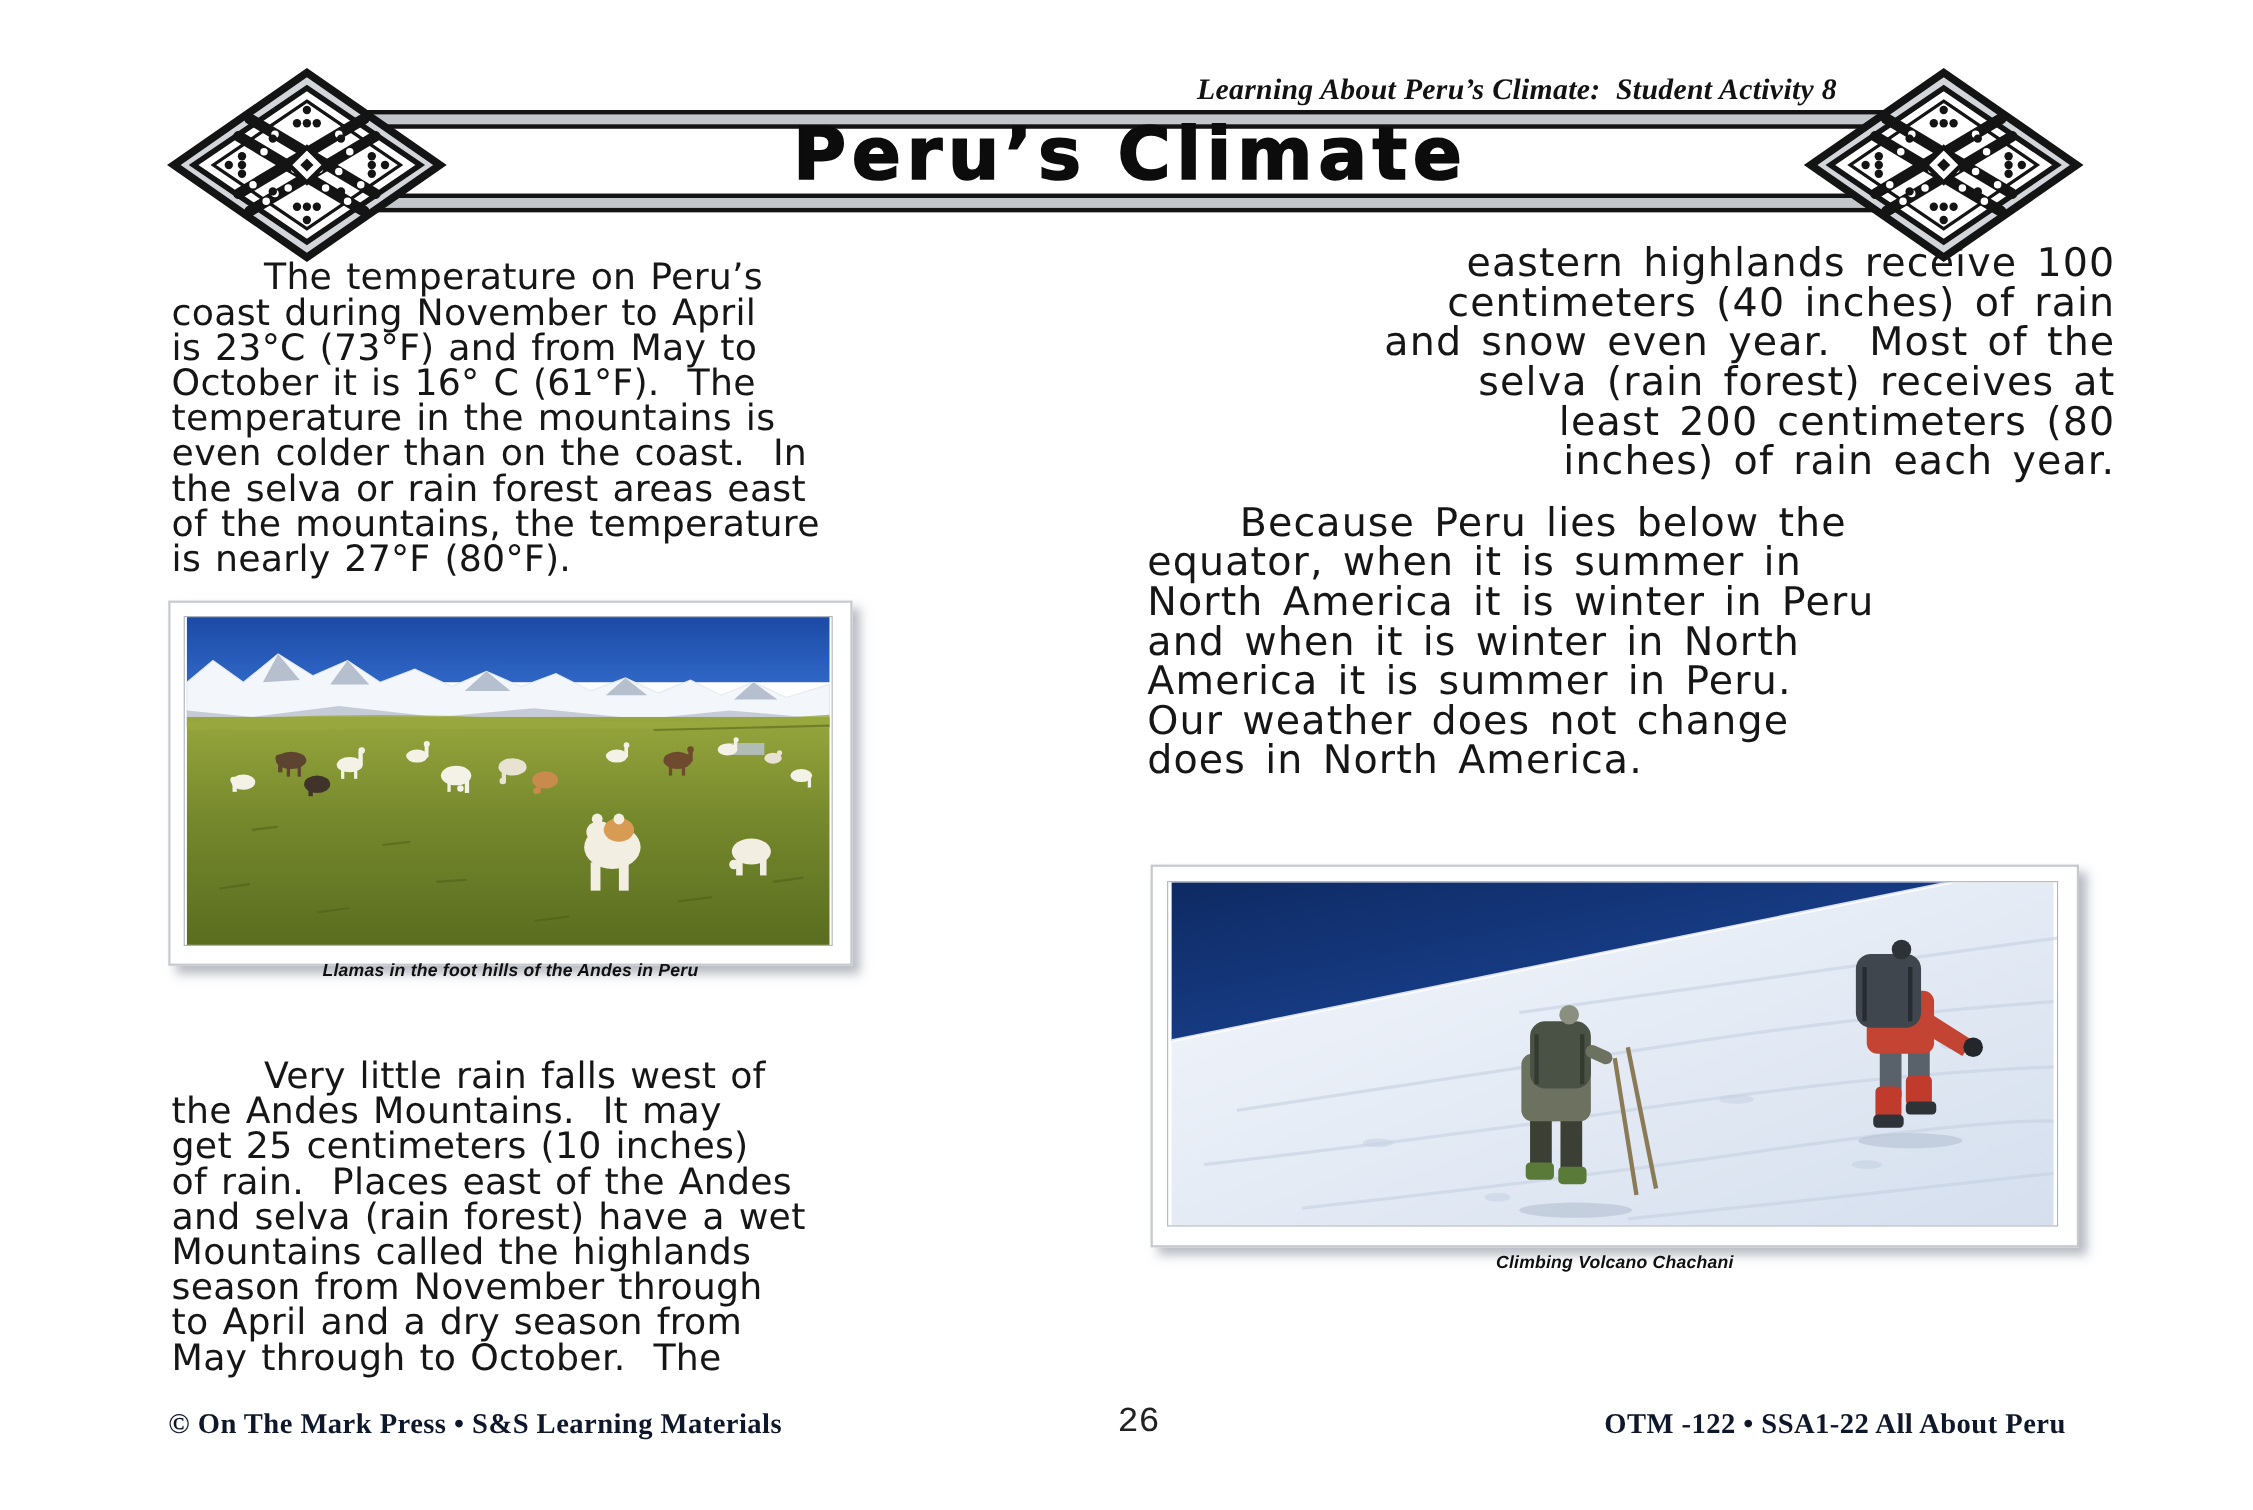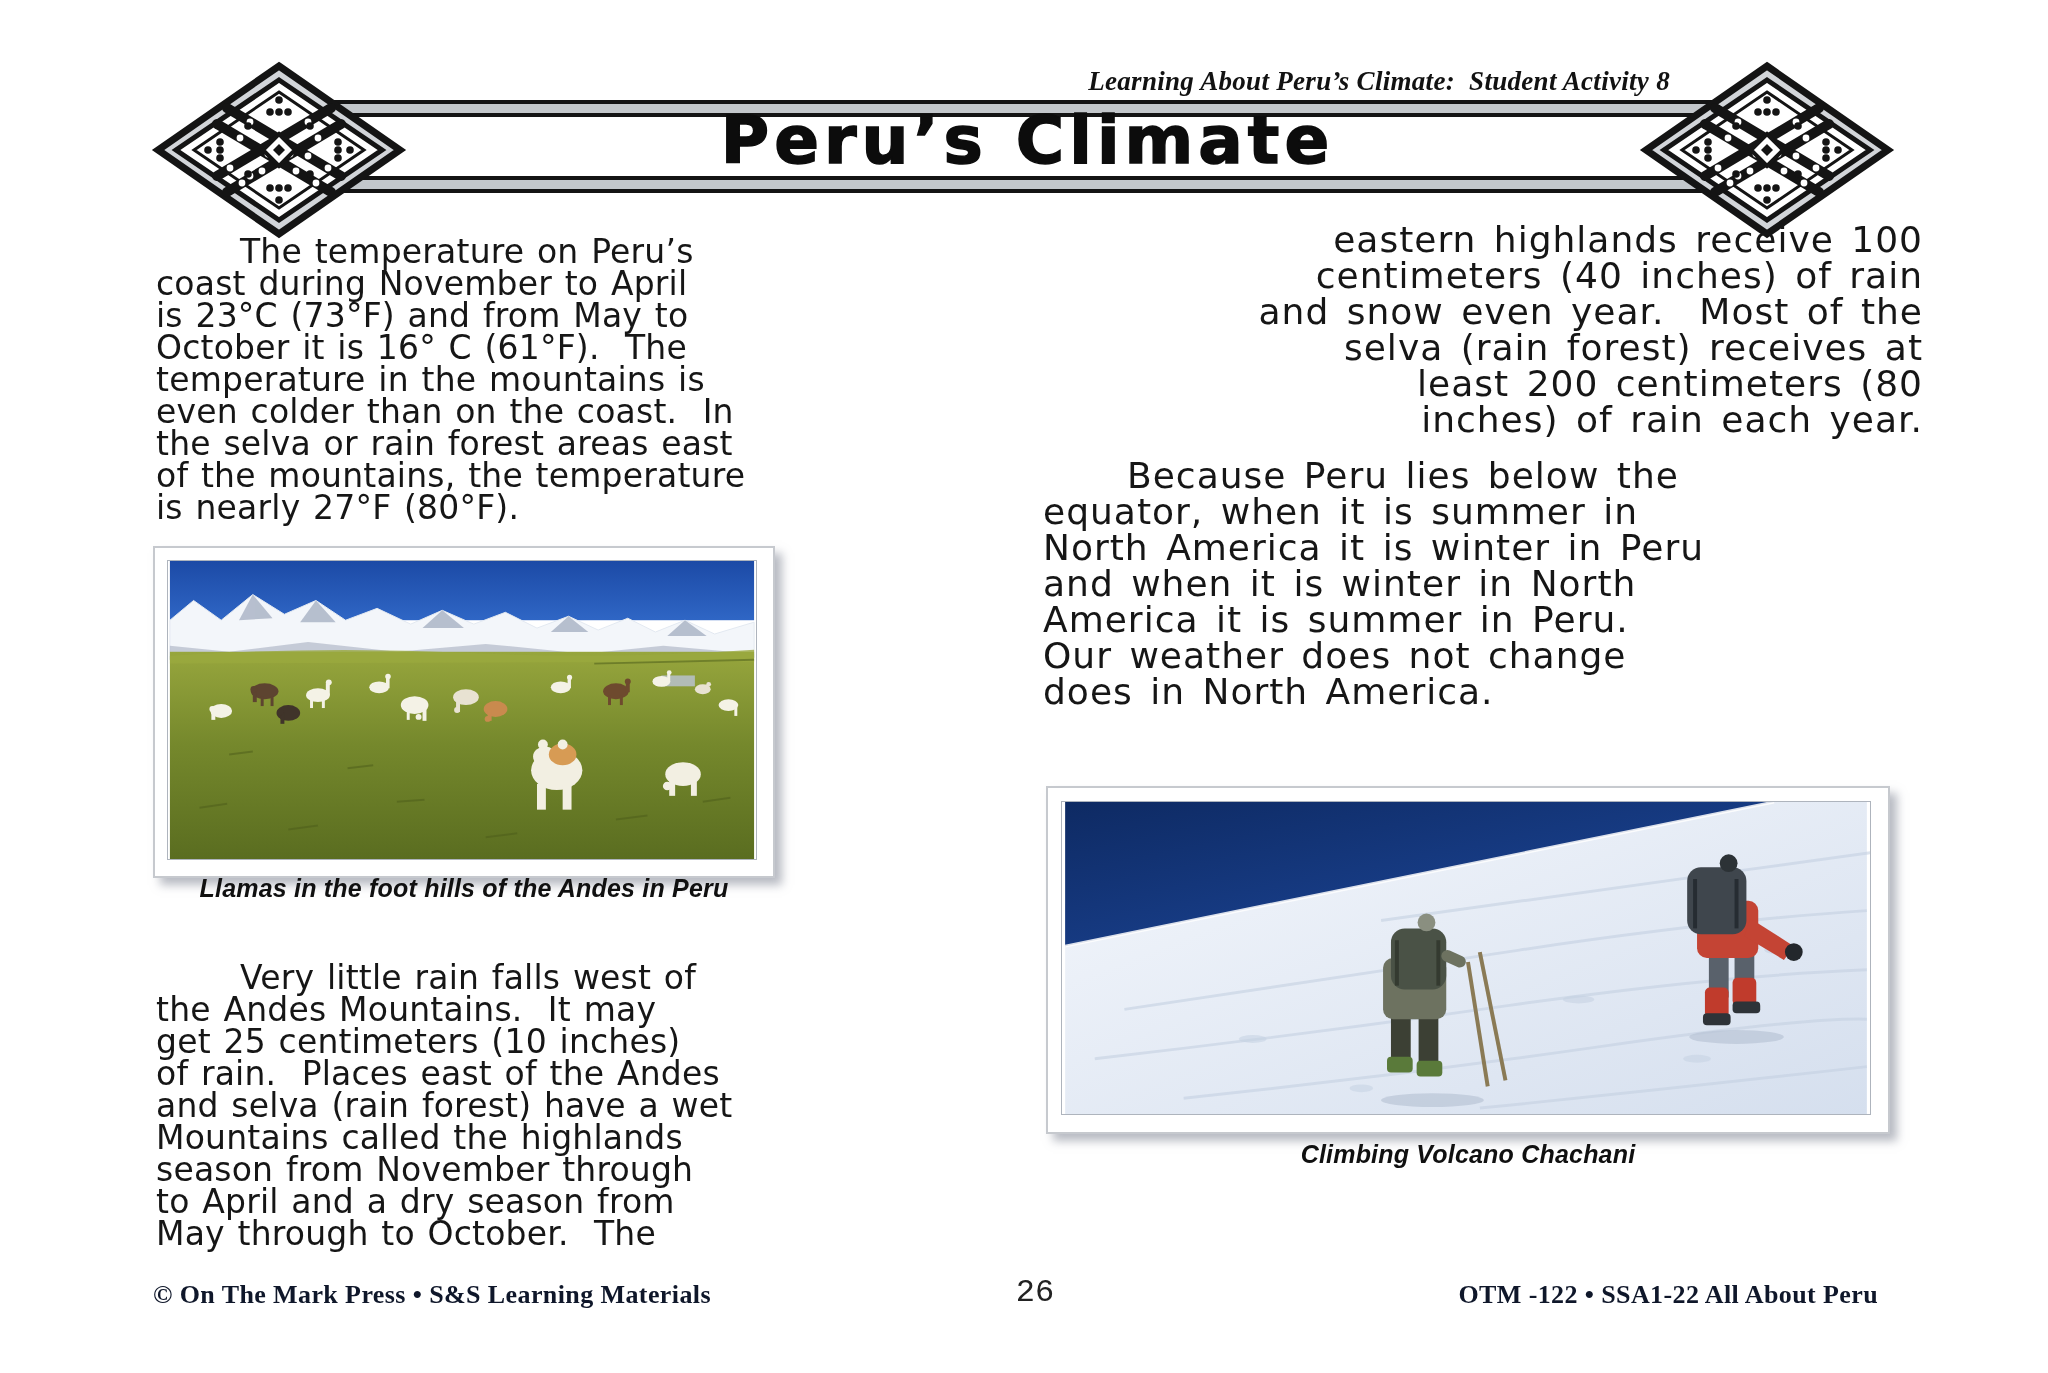--- a/index.html
+++ b/index.html
@@ -41,21 +41,21 @@
   .figure{
     position:absolute;background:#ffffff;border:2px solid #c6c9ce;
     box-shadow:7px 7px 9px rgba(125,132,145,.55);
   }
   #llama-figure{left:153px;top:546px;width:618px;height:328px;padding:0;}
   #llama-figure svg{display:block;margin:13px;outline:1px solid #aeb4bd;}
   #climb-figure{left:1046px;top:786px;width:840px;height:344px;}
   #climb-figure svg{display:block;margin:14px;outline:1px solid #aeb4bd;}
   .caption{
     position:absolute;text-align:center;font-weight:bold;font-style:italic;
-    font-size:25px;letter-spacing:.2px;color:#101010;
+    font-size:16px;letter-spacing:.2px;color:#101010;
     font-family:"Liberation Sans","DejaVu Sans",sans-serif;
   }
   #llama-caption{left:153px;top:874px;width:622px;}
   #climb-caption{left:1046px;top:1140px;width:844px;}
   
   .footer-text{
     position:absolute;top:1280px;font-family:"Liberation Serif",serif;
     font-weight:bold;font-size:26px;letter-spacing:.4px;color:#0f172a;white-space:pre;
   }
   #footer-left{left:153px;}

